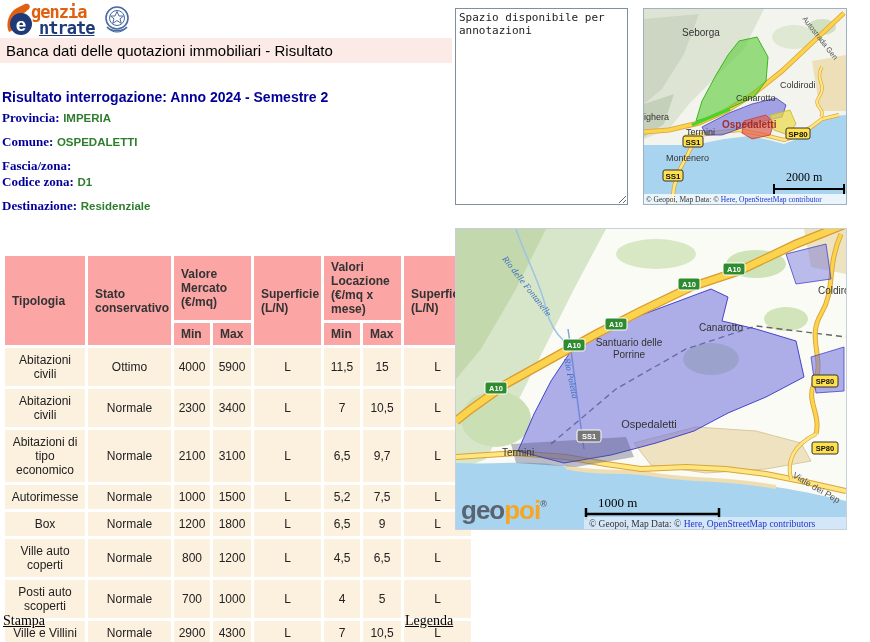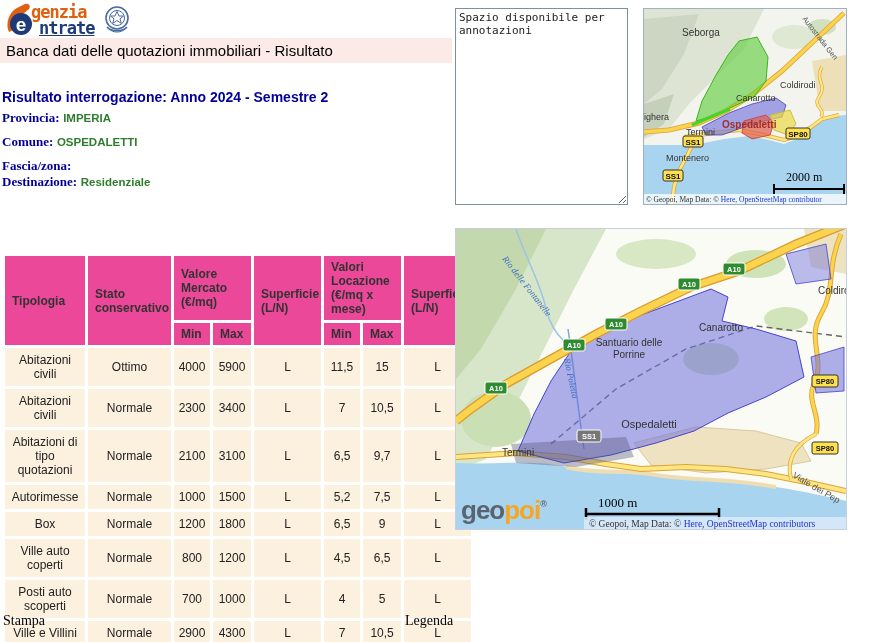--- a/index.html
+++ b/index.html
@@ -24,28 +24,28 @@
   #info .result{font-size:14px;font-weight:bold;color:#000099;margin:0 0 6px 0;}
   #info p.field{margin:0 0 10px 0;font-size:13px;line-height:14px;}
   #info p.tight{margin-bottom:2px;flex-direction:column;}
   .flabel{font-family:"Liberation Serif",serif;font-weight:bold;color:#000099;}
   .fvalue{font-weight:bold;color:#2e7d2e;font-size:11.5px;text-align:center;}
   #fascia{display:flex;}
   #fascia .fvalue{flex:1;word-break:break-all;margin-left:4px;}
 
   
   #quot-table{position:absolute;left:2px;top:253px;border-collapse:separate;border-spacing:3px;}
-  #quot-table th{background:#ec4899;color:#333;font-size:12px;font-weight:bold;
+  #quot-table th{background:#fca5a5;color:#333;font-size:12px;font-weight:bold;
                  text-align:left;vertical-align:middle;padding:4px 2px 4px 7px;}
   #quot-table td{background:#fcf0de;color:#222;font-size:12px;text-align:center;
                  vertical-align:middle;padding:5px 2px;line-height:14px;}
 
   
   .pglink{position:absolute;top:613px;font-family:"Liberation Serif",serif;font-size:14px;
-          color:#000;cursor:pointer;}
+          color:#000;text-decoration:underline;cursor:pointer;}
   #link-stampa{left:3px;}
   #link-legenda{left:405px;}
 
   
   #annot{position:absolute;left:455px;top:8px;width:173px;height:197px;box-sizing:border-box;
          font-family:"DejaVu Sans Mono",monospace;font-size:11px;line-height:13px;
          border:1px solid #7f8f9f;padding:2px 3px;resize:both;color:#222;}
 
   
   #smallmap{position:absolute;left:643px;top:8px;width:202px;height:195px;border:1px solid #9fb0c0;}
@@ -97,20 +97,24 @@
       <span class="fvalue">IMPERIA</span>
     </p>
     <p class="field">
       <span class="flabel">Comune:</span>
       <span class="fvalue">OSPEDALETTI</span>
     </p>
     <p class="field tight" id="fascia">
       <span class="flabel">Fascia/zona:</span>
     </p>
     <p class="field">
+      <span class="flabel">Codice zona:</span>
+      <span class="fvalue">D1</span>
+    </p>
+    <p class="field">
       <span class="flabel">Destinazione:</span>
       <span class="fvalue">Residenziale</span>
     </p>
   </div>
 
   <table id="quot-table">
     <colgroup>
       <col style="width:80px">
         <col style="width:74px">
         <col style="width:36px">
@@ -149,21 +153,21 @@
       <td>Abitazioni civili</td>
           <td>Normale</td>
       <td>2300</td>
           <td>3400</td>
       <td>L</td>
           <td>7</td>
       <td>10,5</td>
           <td>L</td>
     </tr>
     <tr>
-      <td>Abitazioni di tipo quotazioni</td>
+      <td>Abitazioni di tipo economico</td>
           <td>Normale</td>
       <td>2100</td>
           <td>3100</td>
       <td>L</td>
           <td>6,5</td>
       <td>9,7</td>
           <td>L</td>
     </tr>
     <tr>
       <td>Autorimesse</td>

